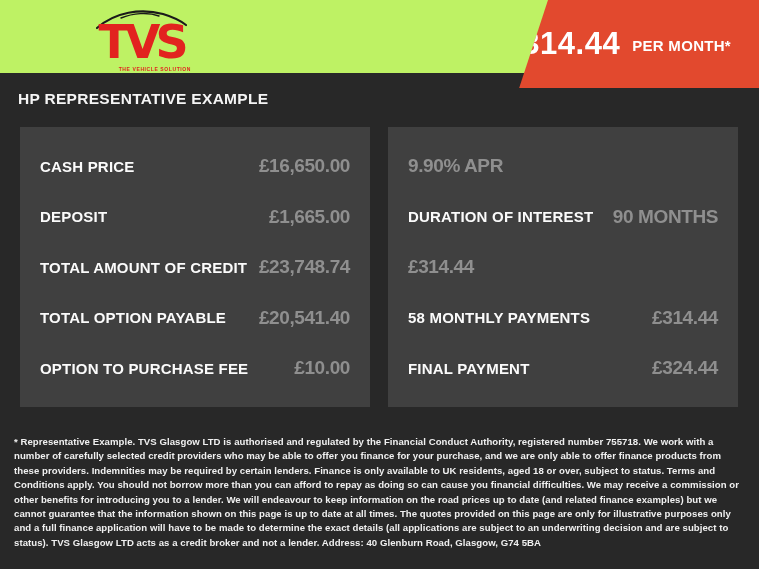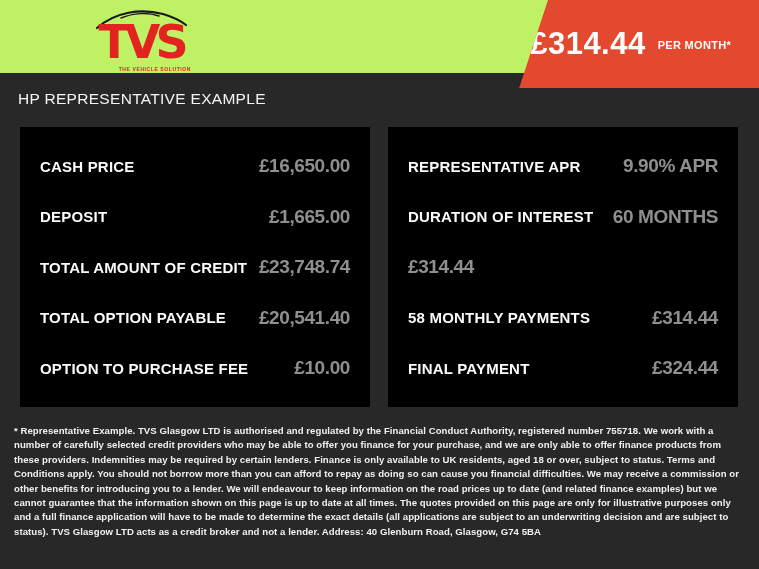--- a/index.html
+++ b/index.html
@@ -72,47 +72,47 @@
     padding-right: 28px;
   }
   .price-banner .amount {
     color: #ffffff;
     font-size: 31px;
     font-weight: 700;
     letter-spacing: 0.5px;
   }
   .price-banner .period {
     color: #ffffff;
-    font-size: 11px;
+    font-size: 15px;
     font-weight: 700;
     margin-left: 12px;
     margin-top: 2px;
     letter-spacing: 0.3px;
   }
 
   
   .section-title {
     color: #f5f5f5;
     font-size: 15.5px;
-    font-weight: 400;
+    font-weight: 700;
     letter-spacing: 0.3px;
     padding: 17px 0 0 18px;
     height: 37px;
   }
 
   
   .panels {
     display: flex;
     gap: 18px;
     padding: 17px 21px 0 20px;
   }
   .panel {
     width: 350px;
     height: 280px;
-    background: #000000;
+    background: #404040;
     padding: 19px 20px;
     display: flex;
     flex-direction: column;
     justify-content: space-between;
   }
   .finance-row {
     display: flex;
     align-items: center;
     justify-content: space-between;
     height: 40px;
@@ -127,21 +127,21 @@
   .finance-row .row-value {
     color: #8f8f8f;
     font-size: 19px;
     font-weight: 700;
     letter-spacing: -0.4px;
     white-space: nowrap;
   }
 
   
   .disclaimer {
-    margin-top: 17px;
+    margin-top: 28px;
     padding: 0 14px;
     color: #f0f0f0;
     font-size: 9.6px;
     font-weight: 700;
     line-height: 14.4px;
     letter-spacing: 0.05px;
   }
 </style>
 </head>
 <body>
@@ -185,26 +185,25 @@
         <span class="row-value">£20,541.40</span>
       </div>
       <div class="finance-row">
         <span class="row-label">OPTION TO PURCHASE FEE</span>
         <span class="row-value">£10.00</span>
       </div>
     </div>
 
     <div class="panel">
       <div class="finance-row">
-        <span class="row-label">REPRESENTATIVE APR</span>
         <span class="row-value">9.90% APR</span>
       </div>
       <div class="finance-row">
         <span class="row-label">DURATION OF INTEREST</span>
-        <span class="row-value">60 MONTHS</span>
+        <span class="row-value">90 MONTHS</span>
       </div>
       <div class="finance-row">
         <span class="row-value">£314.44</span>
       </div>
       <div class="finance-row">
         <span class="row-label">58 MONTHLY PAYMENTS</span>
         <span class="row-value">£314.44</span>
       </div>
       <div class="finance-row">
         <span class="row-label">FINAL PAYMENT</span>

